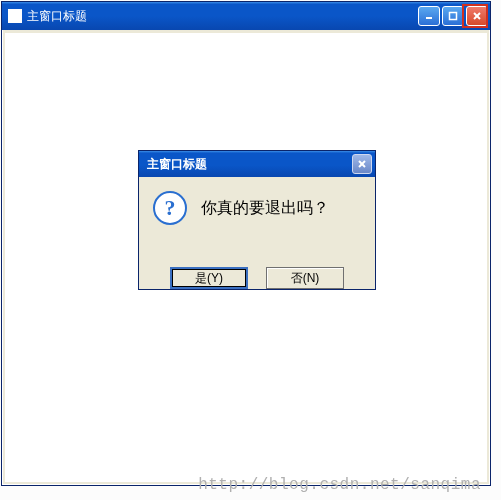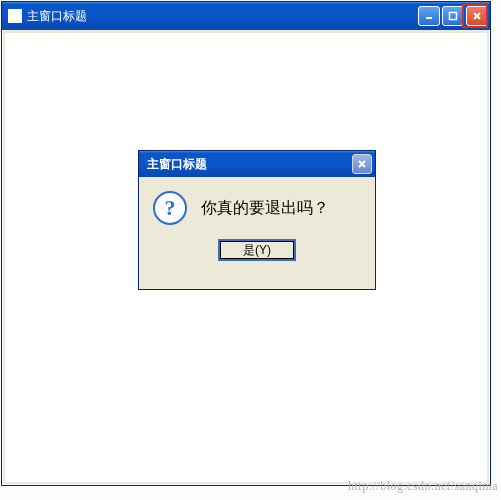--- a/index.html
+++ b/index.html
@@ -138,33 +138,34 @@
   .dlg-btn {
     min-width: 78px;
     height: 22px;
     border: 1px solid #707070;
     background: #ece9d8;
     font-size: 12px;
     display: flex;
     align-items: center;
     justify-content: center;
     box-shadow: 1px 1px 0 #fff inset;
+    margin-top: 28px;
   }
   .dlg-btn.default {
     border: 2px solid #3a6fc0;
     box-shadow: 0 0 0 1px #000 inset, 1px 1px 0 #fff inset;
   }
 
   
   .watermark {
     position: absolute;
-    right: 3px; bottom: 6px;
+    right: 20px; bottom: 6px;
     color: #b0b0b0;
-    font-size: 12px;
-    font-family: Liberation Serif, serif;
+    font-size: 16px;
+    font-family: Liberation Mono, monospace;
     letter-spacing: 0.5px;
     pointer-events: none;
   }
 
   
   svg { display: block; }
 </style>
 </head>
 <body>
 
@@ -206,16 +207,19 @@
     </div>
   </div>
   <div class="dlg-body">
     <div class="q-icon">?</div>
     <div class="dlg-message">你真的要退出吗？</div>
   </div>
   <div class="dlg-buttons">
     <div class="dlg-btn default">
       <span>是(Y)</span>
     </div>
+    <div class="dlg-btn">
+      <span>否(N)</span>
+    </div>
   </div>
 </div>
 
 <div class="watermark">http://blog.csdn.net/sanqima</div>
 
 </body></html>

